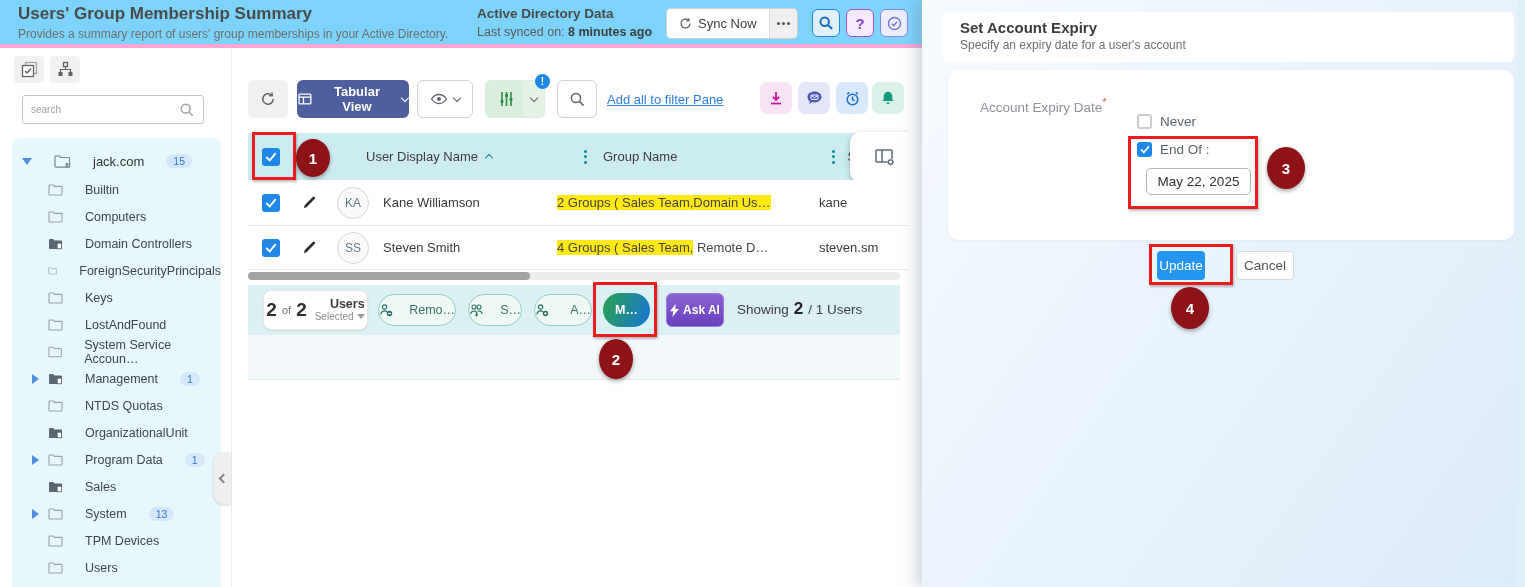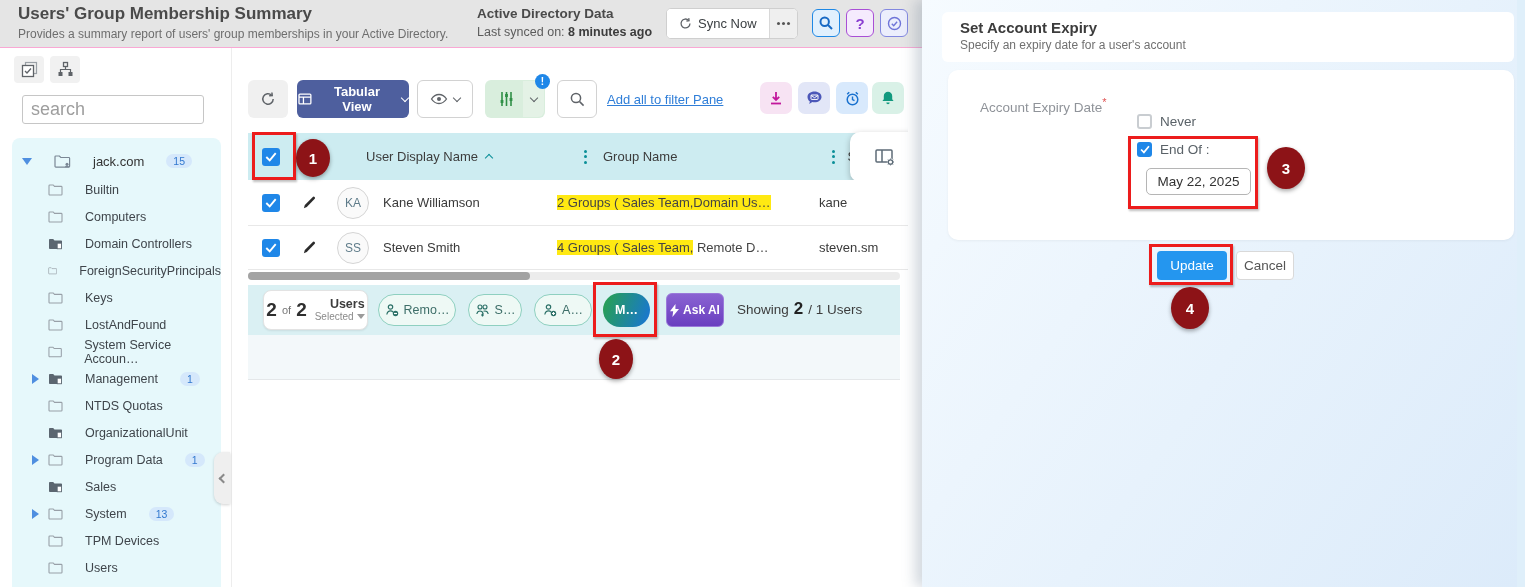--- a/index.html
+++ b/index.html
@@ -1,39 +1,39 @@
 <!DOCTYPE html>
 <html><head>
 <meta charset="utf-8">
 <style>
 * { box-sizing:border-box; margin:0; padding:0; }
 body { font-family:"Liberation Sans", sans-serif; background:#fff; }
 .app { position:relative; width:1525px; height:587px; background:#fff; overflow:hidden; color:#444; font-size:13px; }
 
 
-.hdr { position:absolute; left:0; top:0; width:922px; height:48px; background:#e5e5e5; border-bottom:1px solid #f9a8d4; z-index:2; }
+.hdr { position:absolute; left:0; top:0; width:922px; height:48px; background:#7dd3fc; border-bottom:4px solid #f9a8d4; z-index:2; }
 .page-title { position:absolute; left:18px; top:4px; font-size:17px; font-weight:bold; color:#4a4a4a; }
 .page-sub { position:absolute; left:18px; top:27px; font-size:12px; color:#6e6e6e; }
 .ad-title { position:absolute; left:477px; top:6px; font-size:13.5px; font-weight:bold; color:#4a4a4a; }
 .ad-sync { position:absolute; left:477px; top:25px; font-size:12.5px; color:#5b5b5b; }
 .ad-sync b { color:#3c3c3c; }
 .sync-group { position:absolute; left:666px; top:8px; height:31px; display:flex; border:1px solid #cfcfcf; border-radius:5px; overflow:hidden; background:#fff; }
 .sync-btn { display:flex; align-items:center; gap:6px; padding:0 12px; background:#fff; border:none; font-size:13px; color:#3c4043; cursor:pointer; font-family:inherit; }
 .more-btn { width:28px; background:#efefef; border:none; border-left:1px solid #d8d8d8; display:flex; align-items:center; justify-content:center; gap:2px; cursor:pointer; }
 .dot3 { width:3px; height:3px; border-radius:50%; background:#555; }
 .hicon { position:absolute; top:9px; width:28px; height:28px; border-radius:6px; display:flex; align-items:center; justify-content:center; cursor:pointer; font-family:inherit; }
 .hicon.search { left:812px; background:#e1f0fd; border:1.5px solid #1e88e5; }
 .hicon.help { left:846px; background:#f5ebfd; border:1.5px solid #a94fd6; color:#8a3fd1; font-weight:bold; font-size:15px; }
 .hicon.hist { left:880px; background:#eceefc; border:1.5px solid #8388e0; }
 
 
 .sidebar { position:absolute; left:0; top:48px; width:232px; bottom:0; background:#fff; border-right:1px solid #ededed; z-index:1; }
 .side-tool { position:absolute; width:30px; height:27px; background:#f1f1f1; border:none; border-radius:4px; display:flex; align-items:center; justify-content:center; cursor:pointer; }
 .search-wrap { position:absolute; left:22px; top:47px; width:182px; height:29px; border:1px solid #c6c6c6; border-radius:3px; background:#fff; display:flex; align-items:center; }
-.search-wrap input { flex:1; border:none; outline:none; padding:0 8px; font-size:18px; color:#333; font-family:inherit; background:transparent; }
+.search-wrap input { flex:1; border:none; outline:none; padding:0 8px; font-size:10px; color:#333; font-family:inherit; background:transparent; }
 .search-wrap input::placeholder { color:#9e9e9e; }
 .tree { position:absolute; left:12px; right:10px; top:90px; bottom:0; background:#e6f8fb; border-radius:8px 8px 0 0; padding-top:8px; overflow:hidden; }
 .trow { height:27px; display:flex; align-items:center; gap:22px; font-size:12.5px; color:#3f454b; padding-left:36px; cursor:pointer; position:relative; }
 .trow.root { height:30px; font-size:13px; color:#333; padding-left:10px; }
 .tri-d { width:0; height:0; border-left:5px solid transparent; border-right:5px solid transparent; border-top:7px solid #4f8fe0; }
 .tri-r { position:absolute; left:20px; width:0; height:0; border-top:5px solid transparent; border-bottom:5px solid transparent; border-left:7px solid #4f8fe0; }
 .badge { background:#d5e8fb; color:#3178cf; font-size:10.5px; padding:1px 7px; border-radius:9px; }
 .collapse-tab { position:absolute; left:214px; top:404px; width:16px; height:52px; background:#efefef; border-radius:9px 0 0 9px; box-shadow:0 1px 3px rgba(0,0,0,.18); display:flex; align-items:center; justify-content:center; cursor:pointer; z-index:3; }
 .chev-l { width:7px; height:7px; border-left:2px solid #8a8a8a; border-bottom:2px solid #8a8a8a; transform:rotate(45deg); margin-left:3px; }
 
@@ -74,38 +74,38 @@
 
 
 .fbar { position:absolute; left:8px; top:237px; width:652px; height:50px; background:#daf0f3; }
 .count-pill { position:absolute; left:15px; top:5px; width:105px; height:40px; background:#fff; border-radius:8px; border:1px solid #e3e3e3; box-shadow:0 1px 2px rgba(0,0,0,.08); display:flex; align-items:center; justify-content:center; gap:5px; cursor:pointer; }
 .count-pill .big { font-size:19px; font-weight:bold; color:#2f2f2f; }
 .count-pill .of { font-size:11px; color:#777; }
 .count-stack { display:flex; flex-direction:column; align-items:flex-end; line-height:1.1; margin-left:3px; }
 .count-stack .u { font-size:12.5px; color:#3c3c3c; font-weight:bold; }
 .count-stack .s { font-size:10px; color:#8a8a8a; display:flex; align-items:center; gap:3px; }
 .caret-d { width:0; height:0; border-left:4px solid transparent; border-right:4px solid transparent; border-top:5px solid #9a9a9a; }
-.act-pill { position:absolute; top:9px; height:32px; border-radius:16px; background:#eef9f5; border:1.5px solid #8ed0c0; color:#3d6e68; font-size:12.5px; display:flex; align-items:center; justify-content:center; gap:5px; cursor:pointer; font-family:inherit; }
+.act-pill { position:absolute; top:9px; height:32px; border-radius:16px; background:#eef9f5; border:1.5px solid #8ed0c0; color:#3d6e68; font-size:12.5px; display:flex; align-items:center; justify-content:space-between; gap:5px; cursor:pointer; font-family:inherit; }
 .m-pill { position:absolute; left:355px; top:8px; width:47px; height:34px; border-radius:17px; background:linear-gradient(110deg,#27a052 5%,#1976d2 95%); color:#fff; font-size:12.5px; font-weight:bold; display:flex; align-items:center; justify-content:center; border:none; cursor:pointer; font-family:inherit; }
 .askai { position:absolute; left:418px; top:8px; width:58px; height:34px; border-radius:6px; background:linear-gradient(180deg,#8a63d2,#6a3fc0); border:1px solid #9a79da; color:#fff; font-size:12px; font-weight:bold; display:flex; align-items:center; justify-content:center; gap:4px; cursor:pointer; font-family:inherit; }
 .showing { position:absolute; left:489px; top:14px; display:flex; align-items:baseline; gap:5px; color:#3c3c3c; font-size:13.5px; }
 .showing .big { font-size:17px; font-weight:bold; color:#222; }
 .subfooter { position:absolute; left:8px; top:287px; width:652px; height:45px; background:#f3f8fa; border-bottom:1px solid #e4e7e9; }
 
 
 .drawer { position:absolute; left:922px; top:0; width:595px; height:587px; background:linear-gradient(125deg,#f6fbff 0%,#e7f2fc 55%,#dcebfa 100%); box-shadow:-7px 0 12px rgba(110,130,150,.30); z-index:4; }
 .d-head { position:absolute; left:20px; top:12px; width:572px; height:50px; background:#fff; border-radius:6px; padding:7px 18px; }
 .d-title { font-size:15px; font-weight:bold; color:#3c3c3c; }
 .d-sub { font-size:12px; color:#707070; margin-top:2px; }
 .d-card { position:absolute; left:26px; top:70px; width:566px; height:170px; background:#fff; border-radius:10px; box-shadow:0 1px 3px rgba(0,0,0,.05); }
 .f-label { position:absolute; left:32px; top:26px; font-size:13.5px; color:#8f9399; }
 .f-label sup { color:#e05252; font-size:11px; }
 .opt-row { position:absolute; left:189px; display:flex; align-items:center; gap:8px; font-size:13.5px; color:#5a6268; cursor:pointer; }
 .date-input { position:absolute; left:198px; top:98px; width:105px; height:27px; border:1.5px solid #b5b5b5; border-radius:5px; background:#fff; display:flex; align-items:center; justify-content:center; font-size:13.5px; color:#333; cursor:text; }
-.btn-update { position:absolute; left:235px; top:251px; width:70px; height:29px; background:#2496ef; border:none; border-radius:4px; color:#fff; font-size:13.5px; cursor:pointer; font-family:inherit; }
+.btn-update { position:absolute; left:235px; top:251px; width:48px; height:29px; background:#2496ef; border:none; border-radius:4px; color:#fff; font-size:13.5px; cursor:pointer; font-family:inherit; }
 .btn-cancel { position:absolute; left:314px; top:251px; width:58px; height:29px; background:#fff; border:1px solid #d9d9d9; border-radius:4px; color:#555; font-size:13.5px; cursor:pointer; font-family:inherit; }
 .scrollstrip { position:absolute; left:1517px; top:0; width:8px; height:587px; background:#dfeffa; z-index:5; }
 
 
 .ann-box { position:absolute; border:3px solid #ec1c1c; box-shadow:1px 2px 2px rgba(0,0,0,.25); z-index:6; pointer-events:none; }
 .ann-circ { position:absolute; border-radius:50%; background:#8d1317; color:#fff; font-size:15px; font-weight:bold; display:flex; align-items:center; justify-content:center; box-shadow:0 2px 4px rgba(0,0,0,.35); z-index:6; }
 </style>
 </head>
 <body>
 

